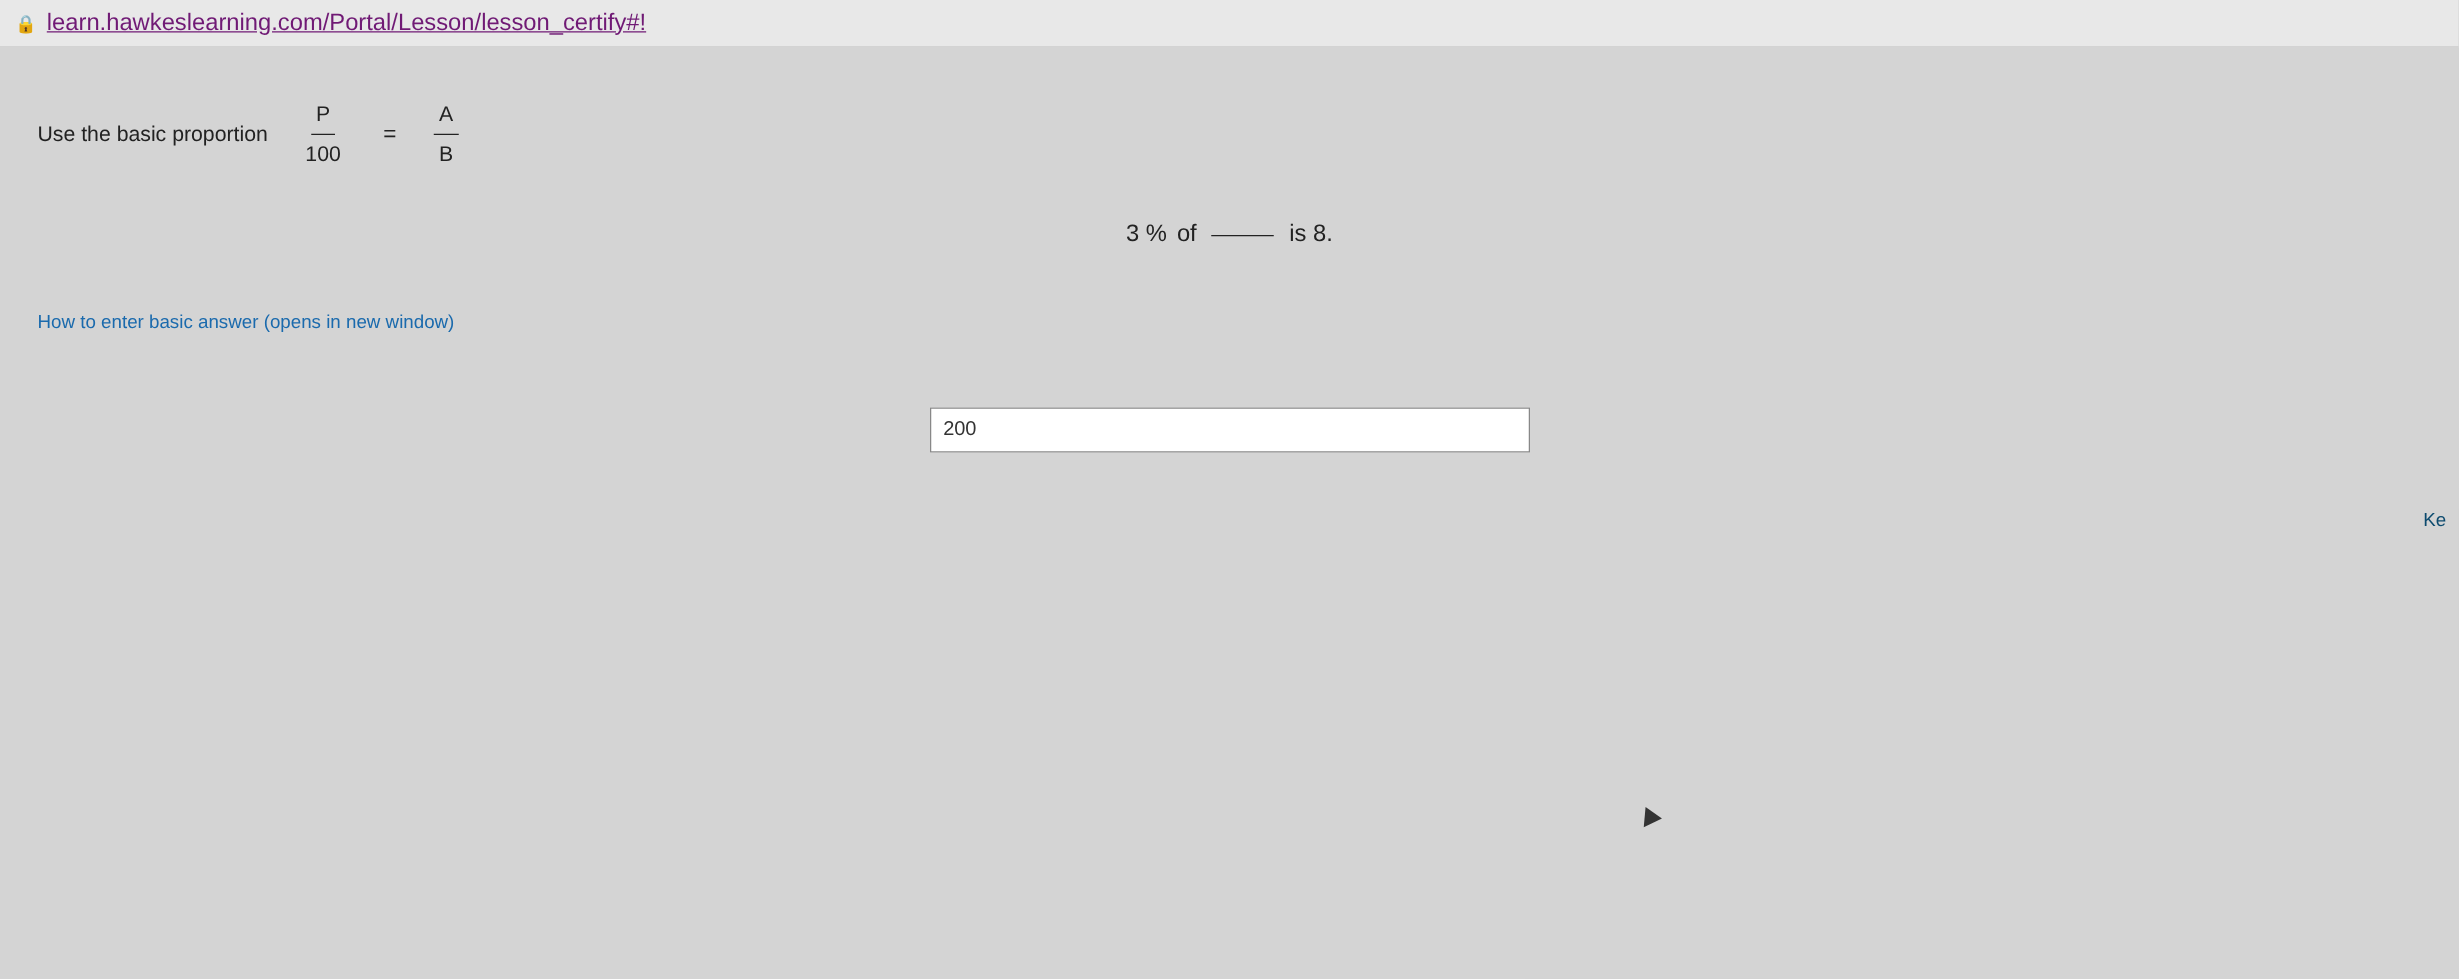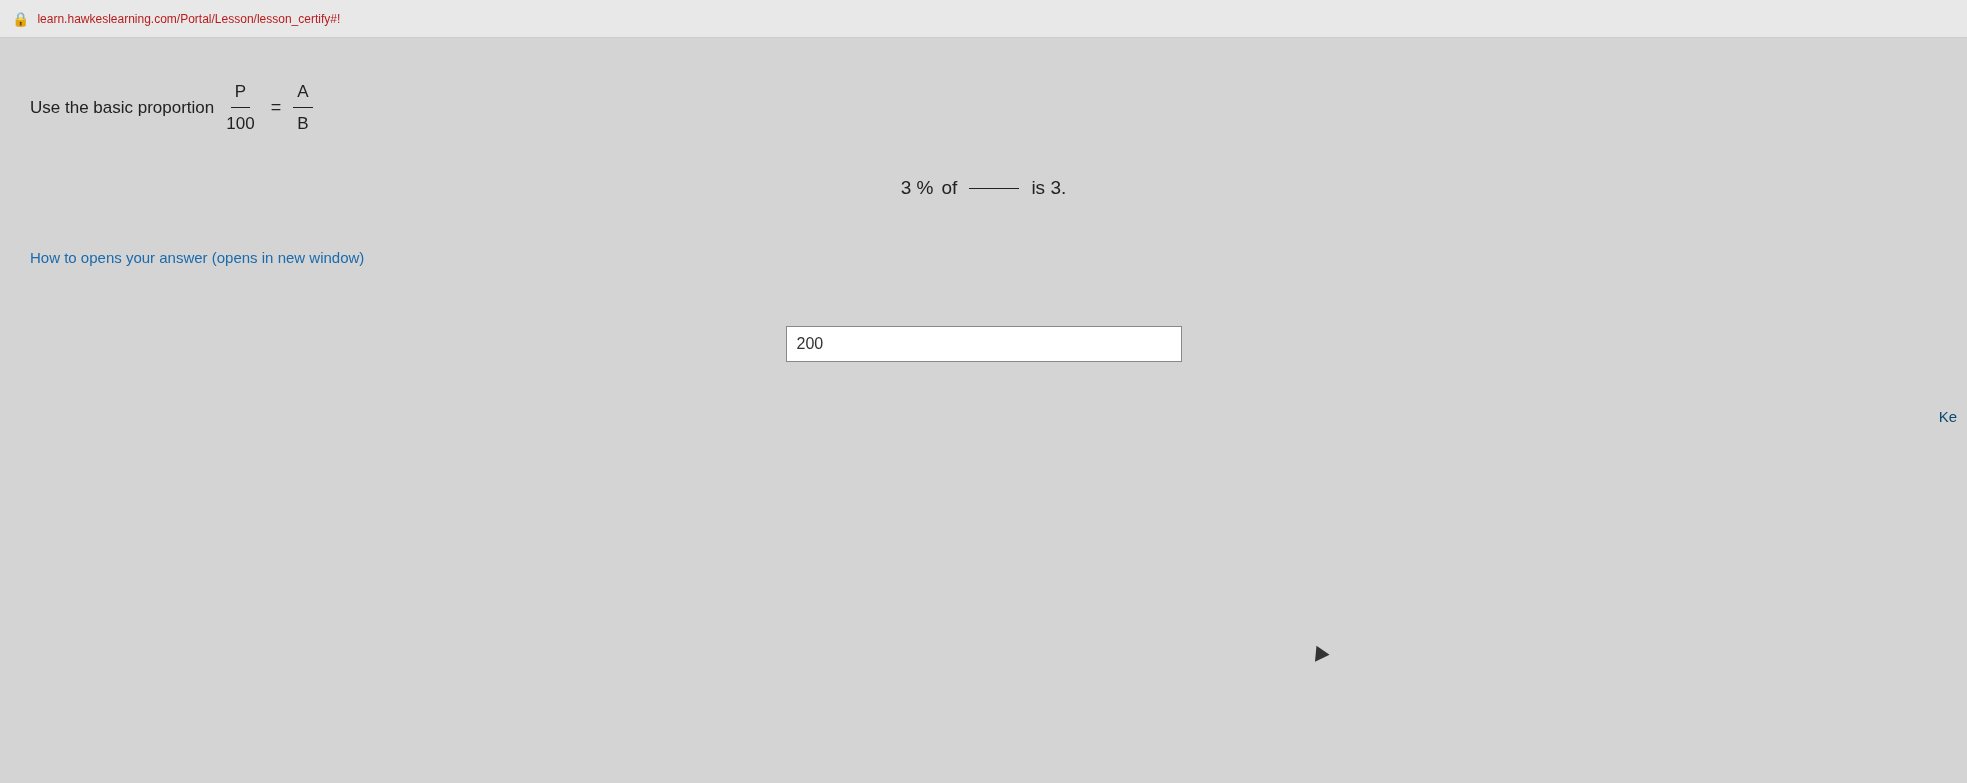--- a/index.html
+++ b/index.html
@@ -25,39 +25,40 @@
       gap: 8px;
       height: 38px;
     }
 
     .lock-icon {
       color: #555;
       font-size: 14px;
     }
 
     .url-text {
-      font-size: 12px;
-      color: #b91c1c;
+      font-size: 19px;
+      color: #701a75;
+      text-decoration: underline;
     }
 
     .page-content {
       background-color: #d4d4d4;
       min-height: 745px;
       padding: 40px 30px 30px 30px;
       position: relative;
     }
 
     .problem-instruction {
       font-size: 17px;
       color: #222;
       line-height: 1.6;
       display: flex;
       align-items: center;
       flex-wrap: wrap;
-      gap: 4px;
+      gap: 22px;
       margin-bottom: 30px;
     }
 
     .fraction {
       display: inline-flex;
       flex-direction: column;
       align-items: center;
       font-size: 17px;
       margin: 0 4px;
     }
@@ -120,21 +121,21 @@
       display: flex;
       justify-content: center;
       margin-top: 30px;
     }
 
     .answer-input {
       border: 1px solid #888;
       background-color: #fff;
       padding: 8px 10px;
       font-size: 16px;
-      width: 396px;
+      width: 480px;
       outline: none;
       color: #333;
     }
 
     .ke-link {
       position: absolute;
       top: 370px;
       right: 10px;
       font-size: 15px;
       color: #0c4a6e;
@@ -174,25 +175,25 @@
     <span class="fraction">
       <span class="numerator">A</span>
       <span class="denominator">B</span>
     </span>
   </div>
 
   <div class="problem-statement">
     <span>3 %</span>
     <span>of</span>
     <span class="blank-line"></span>
-    <span>is 3.</span>
+    <span>is 8.</span>
   </div>
 
   <div class="answer-section">
-    <a class="how-to-link">How to opens your answer (opens in new window)</a>
+    <a class="how-to-link">How to enter basic answer (opens in new window)</a>
   </div>
 
   <div class="answer-input-container">
     <input type="text" class="answer-input" value="200" style="">
   </div>
 
   <a class="ke-link">Ke</a>
 
   <div class="cursor-indicator"></div>
 

